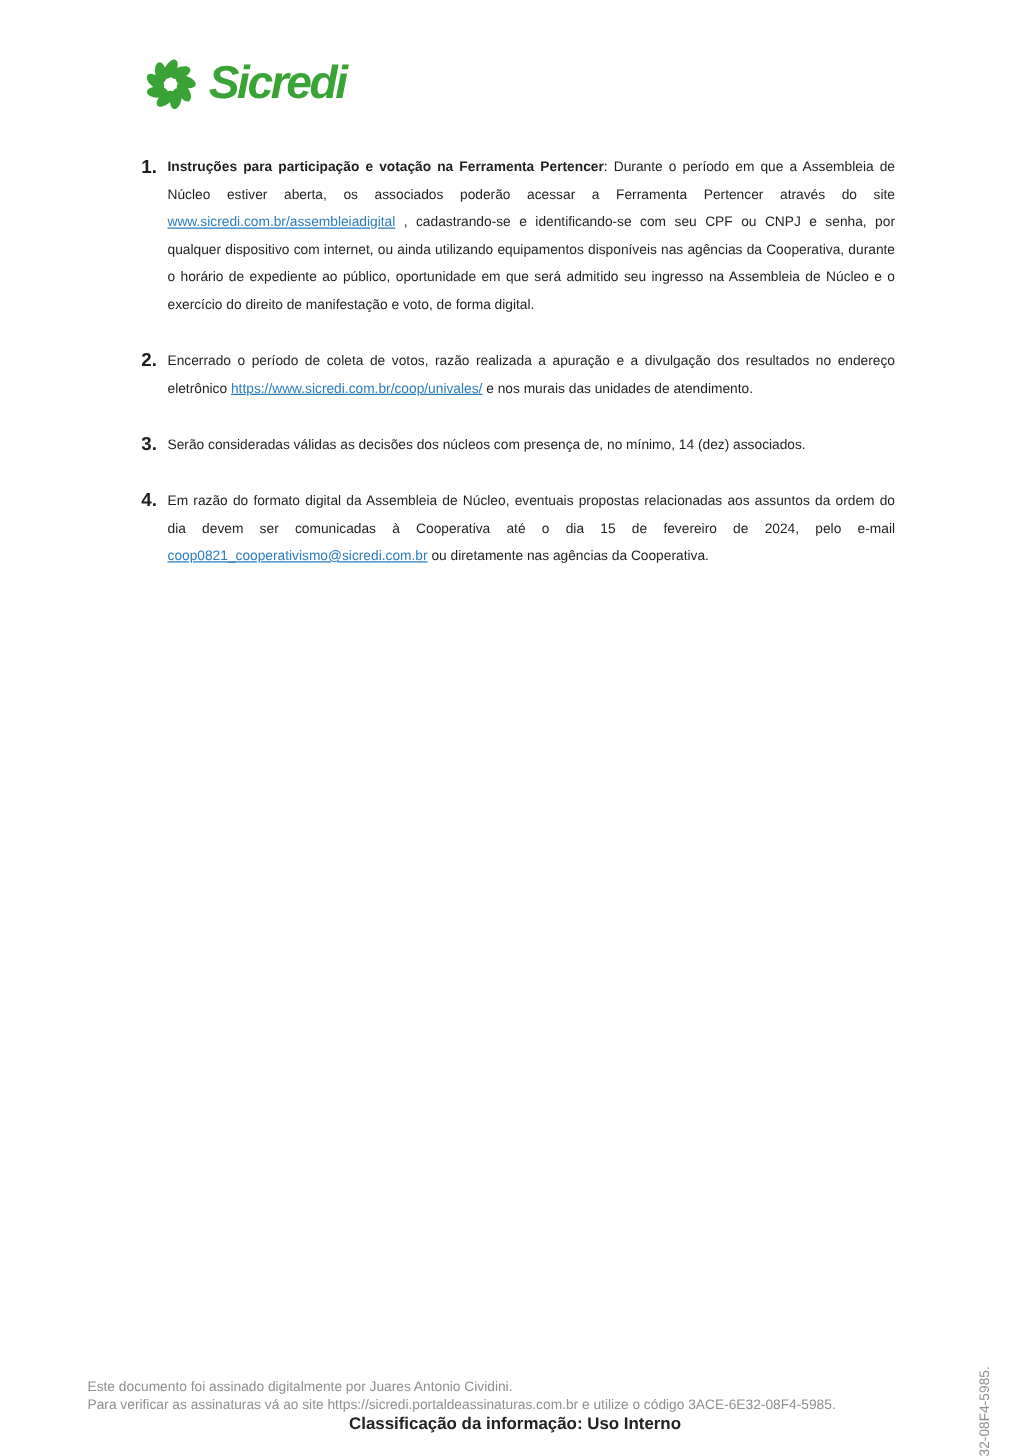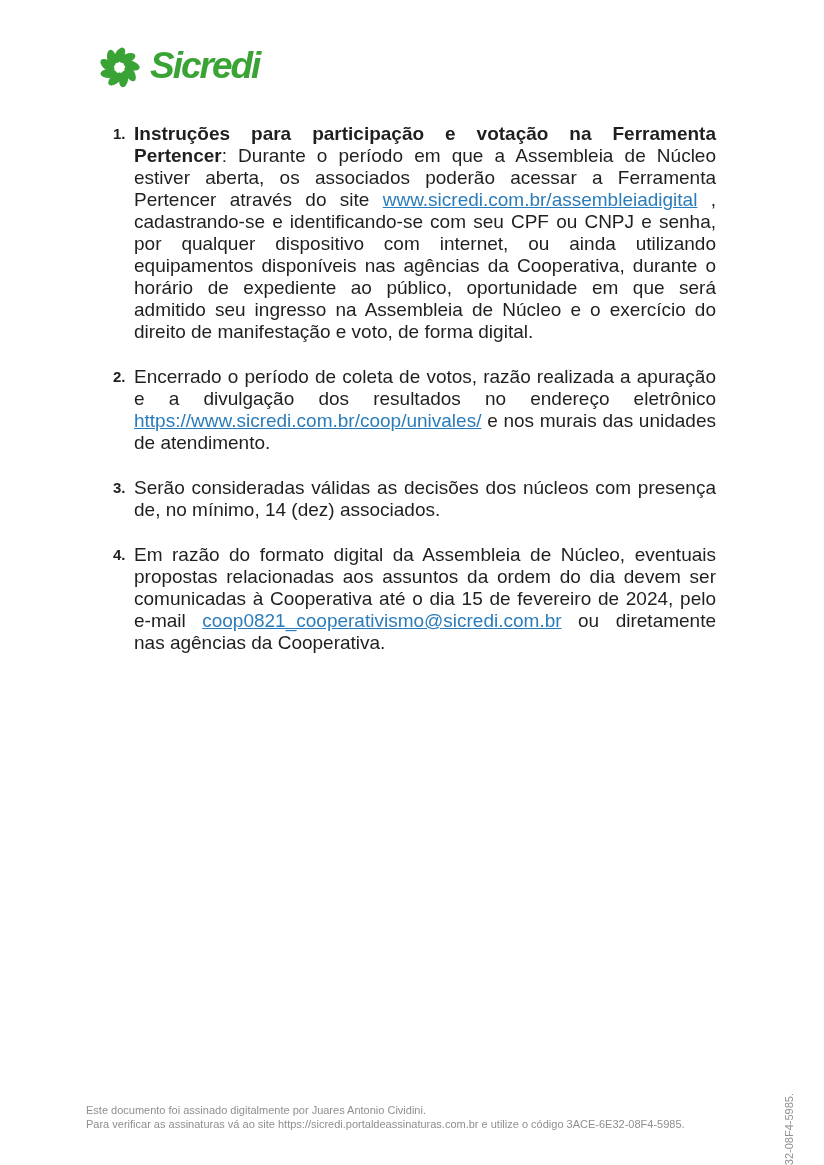--- a/index.html
+++ b/index.html
@@ -9,45 +9,45 @@
     --muted:#8f8f8f;
     --classif:#222222;
   }
   *{box-sizing:border-box;margin:0;padding:0;}
   html,body{background:#ffffff;}
   body{
     width:824px;height:1165px;position:relative;overflow:hidden;
     font-family:"Liberation Sans", sans-serif;color:var(--text);
   }
   
-  .logo-row{position:absolute;left:96px;top:44px;display:flex;align-items:center;gap:7px;}
+  .logo-row{position:absolute;left:113px;top:44px;display:flex;align-items:center;gap:7px;}
   .logo-mark{display:block;}
   .logo-word{
     font-size:37px;font-weight:700;font-style:italic;color:var(--green);
     letter-spacing:-2px;line-height:1;padding-bottom:4px;
   }
   
   .content{position:absolute;left:113px;top:123px;width:603px;}
   .doc-item{display:flex;margin-bottom:23px;}
   .doc-item .num{
     flex:none;width:21px;font-size:15px;line-height:22px;font-weight:700;color:var(--text);
   }
   .doc-item .item-text{
-    flex:1;font-size:19px;line-height:22px;text-align:justify;color:var(--text);
+    flex:1;font-size:11px;line-height:22px;text-align:justify;color:var(--text);
   }
   .seg-bold{font-weight:700;}
   a.seg-link{color:var(--link);text-decoration:underline;cursor:pointer;}
   
   .sig-vertical{
     position:absolute;right:28px;bottom:72px;
     transform-origin:100% 100%;transform:rotate(-90deg);
     font-size:11px;line-height:14.5px;color:var(--muted);white-space:nowrap;
   }
   
-  .footer{position:absolute;left:16px;right:0;top:1104px;}
+  .footer{position:absolute;left:0;right:0;top:1104px;}
   .footer .sig-line{
     padding-left:70px;font-size:11px;line-height:13.5px;color:var(--muted);
   }
   .footer .classification{
     margin-top:0px;text-align:center;font-size:13.5px;font-weight:600;
     color:var(--classif);line-height:16px;
   }
 </style>
 </head>
 <body>
@@ -110,13 +110,14 @@
 </div>
 
 <div class="sig-vertical">
   <div>Este documento foi assinado digitalmente por Juares Antonio Cividini.</div>
   <div>Para verificar as assinaturas vá ao site https://sicredi.portaldeassinaturas.com.br e utilize o código 3ACE-6E32-08F4-5985.</div>
 </div>
 
 <div class="footer">
   <div class="sig-line">Este documento foi assinado digitalmente por Juares Antonio Cividini.</div>
   <div class="sig-line">Para verificar as assinaturas vá ao site https://sicredi.portaldeassinaturas.com.br e utilize o código 3ACE-6E32-08F4-5985.</div>
+  <div class="classification">Classificação da informação: Uso Interno</div>
 </div>
 
 </body></html>

